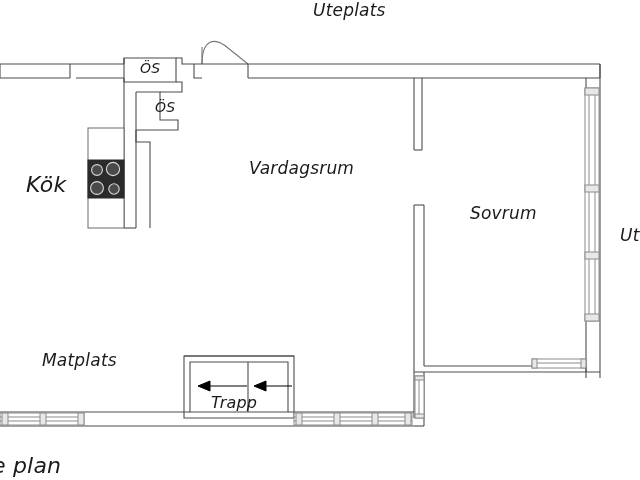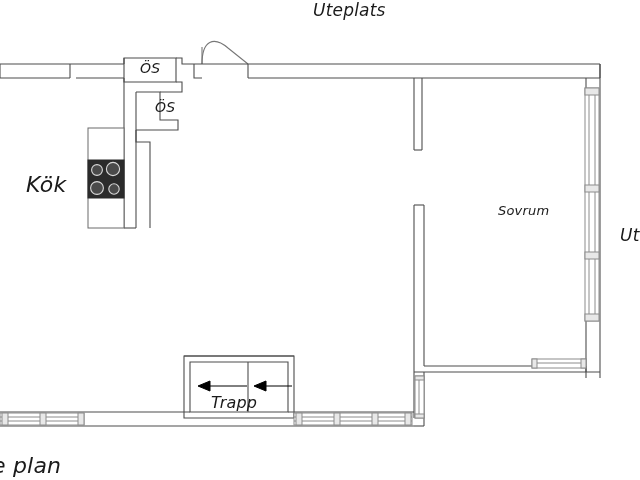--- a/index.html
+++ b/index.html
@@ -31,21 +31,21 @@
     position: absolute;
     font-family: "DejaVu Sans", sans-serif;
     font-style: italic;
     color: #1a1a1a;
     white-space: nowrap;
     font-weight: 400;
     letter-spacing: 0.2px;
   }
   .lbl-uteplats-top { left: 313px; top: 0px;  font-size: 17px; }
   .lbl-vardagsrum   { left: 249px; top: 158px; font-size: 17px; }
-  .lbl-sovrum       { left: 498px; top: 203px; font-size: 13px; }
+  .lbl-sovrum       { left: 470px; top: 203px; font-size: 17px; }
   .lbl-kok          { left: 26px;  top: 172px; font-size: 22px; }
   .lbl-matplats     { left: 42px;  top: 350px; font-size: 17px; }
   .lbl-uteplats-rt  { left: 620px; top: 225px; font-size: 17px; }
   .lbl-plan         { left: -8px;  top: 453px; font-size: 22px; }
   .lbl-trapp        { left: 211px; top: 393px; font-size: 16px; }
   .lbl-os-1         { left: 140px; top: 60px;  font-size: 14px; }
   .lbl-os-2         { left: 155px; top: 99px;  font-size: 14px; }
 </style>
 </head>
 <body>
@@ -171,25 +171,27 @@
     <g fill="#000000" stroke="#000000">
       <line x1="206" y1="386" x2="247" y2="386" stroke-width="1"></line>
       <polygon points="198,386 210,381 210,391"></polygon>
       <line x1="262" y1="386" x2="292" y2="386" stroke-width="1"></line>
       <polygon points="254,386 266,381 266,391"></polygon>
     </g>
   </svg>
 
   <div class="room-label lbl-uteplats-top">Uteplats</div>
 
+  <div class="room-label lbl-vardagsrum">Vardagsrum</div>
 
   <div class="room-label lbl-sovrum">Sovrum</div>
 
   <div class="room-label lbl-kok">Kök</div>
 
+  <div class="room-label lbl-matplats">Matplats</div>
 
   <div class="room-label lbl-uteplats-rt">Ut</div>
 
   <div class="room-label lbl-plan">e plan</div>
 
   <div class="room-label lbl-trapp">Trapp</div>
 
   <div class="room-label lbl-os-1">ÖS</div>
 
   <div class="room-label lbl-os-2">ÖS</div>

